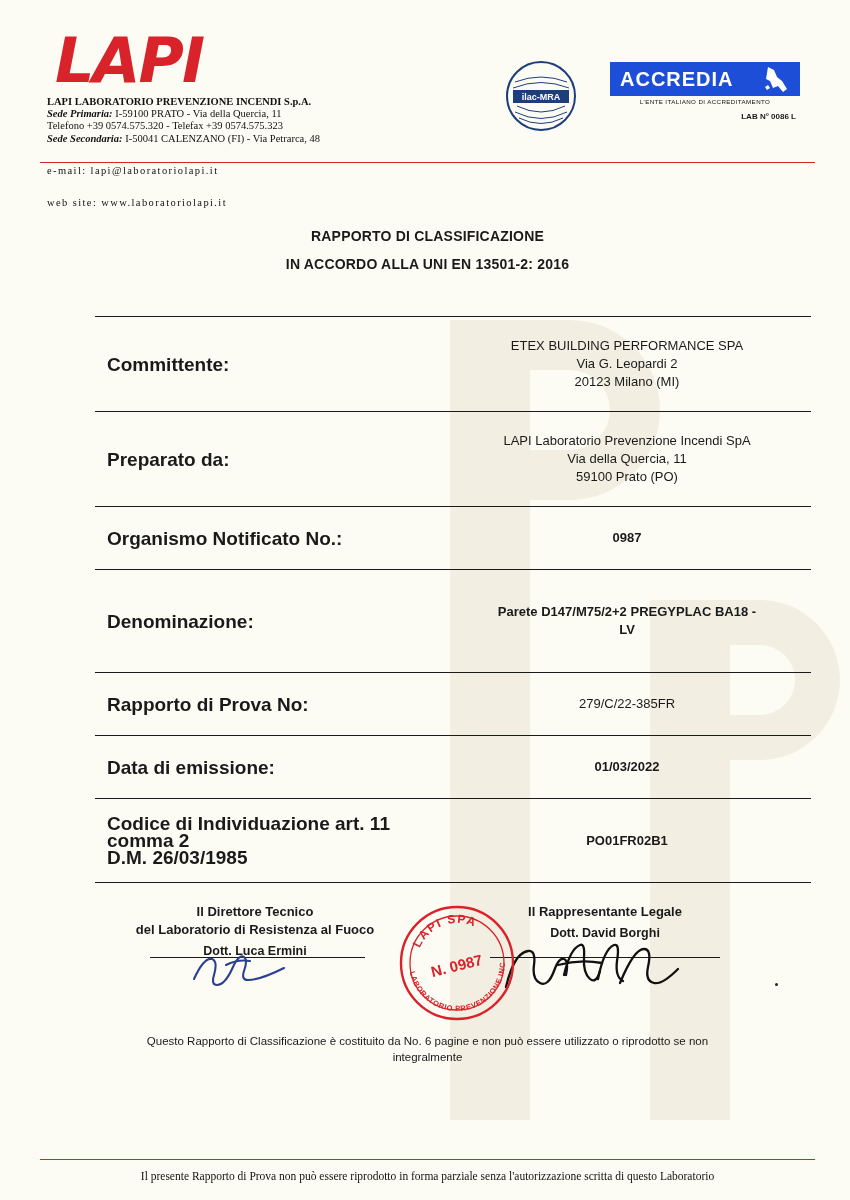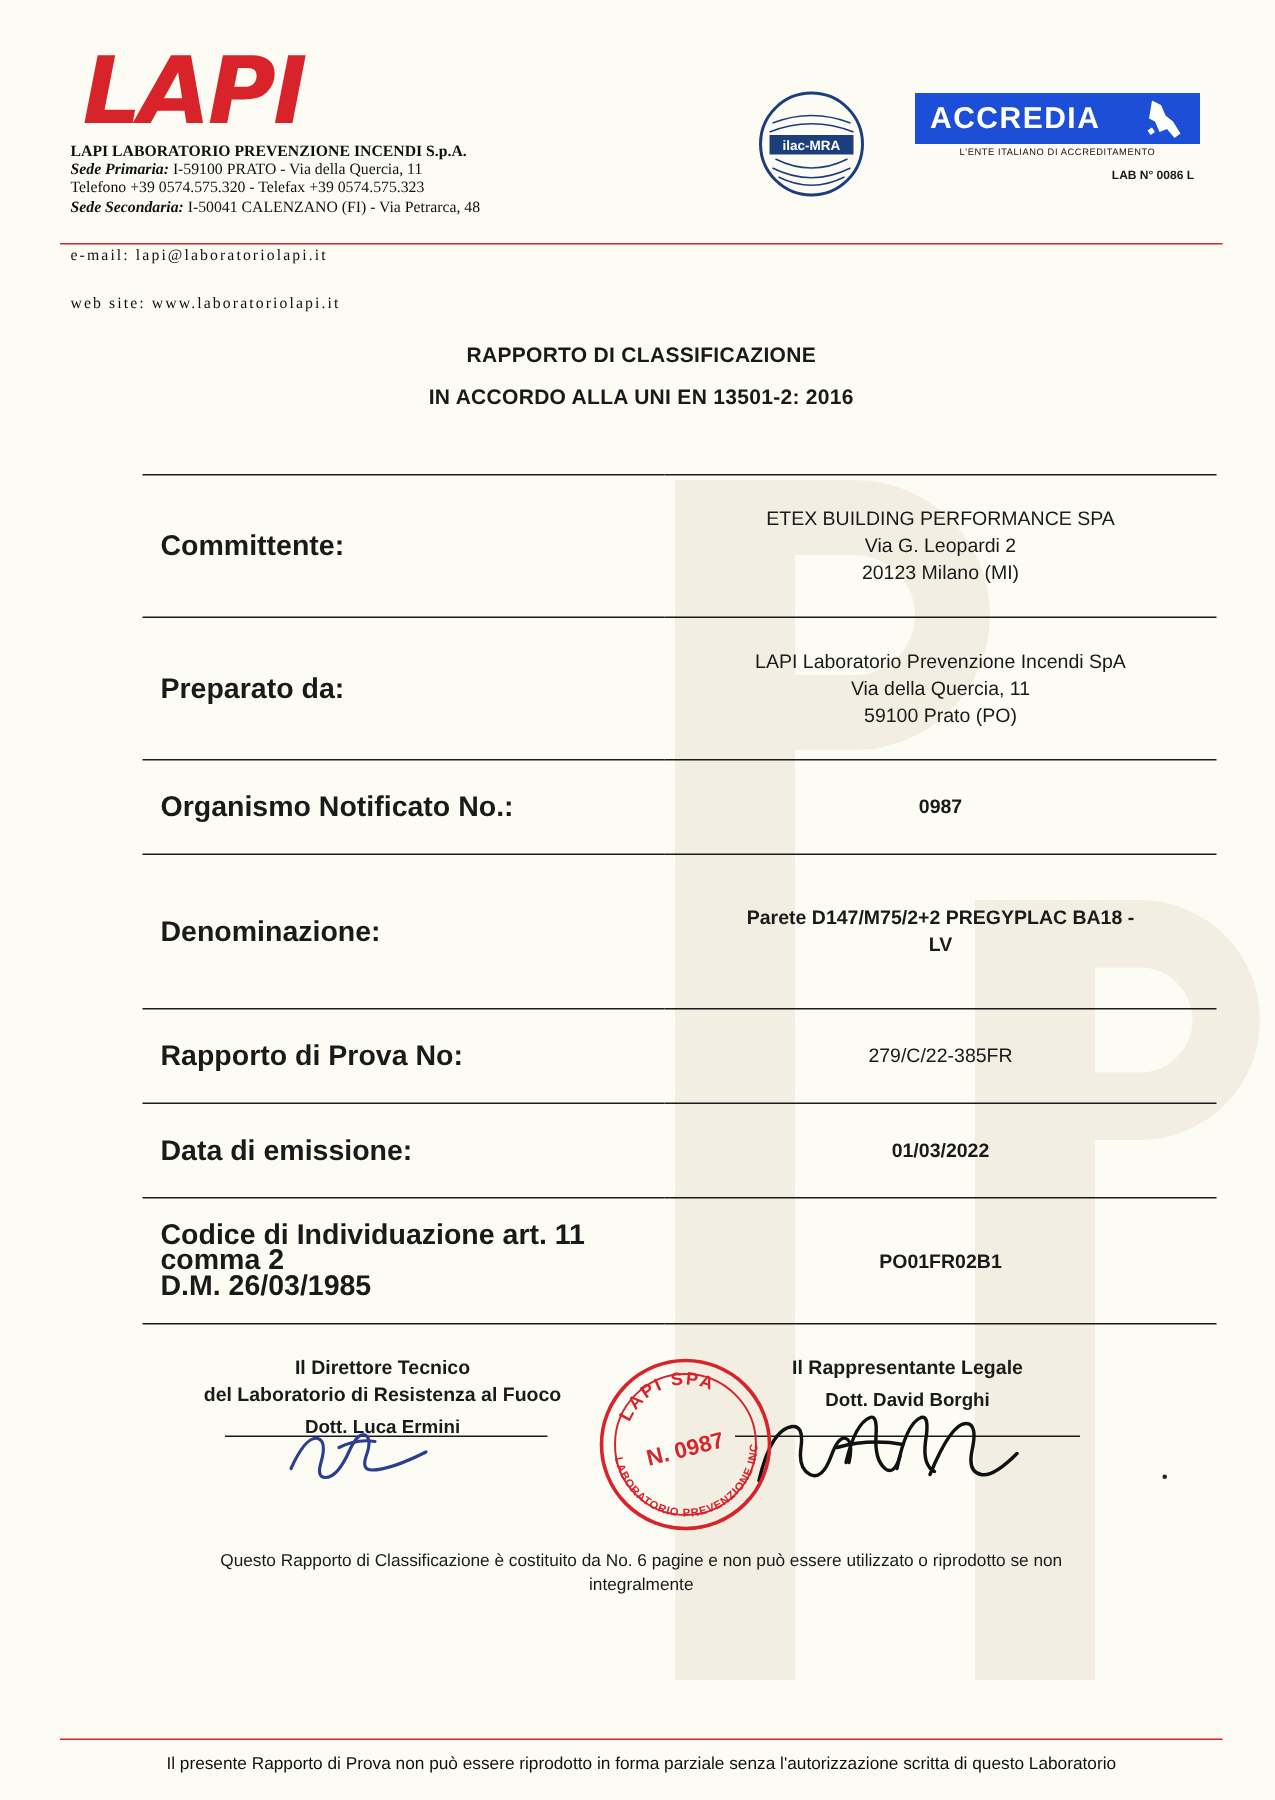--- a/index.html
+++ b/index.html
@@ -252,21 +252,21 @@
     right: 0;
     bottom: 28px;
     border-top: 1px solid #d8232a;
   }
   .bottom-text {
     position: absolute;
     left: 0;
     right: 0;
     bottom: 6px;
     text-align: center;
-    font-family: Liberation Sans, sans-serif;
+    font-family: Liberation Serif, serif;
     font-size: 11.5px;
     color: #111;
     margin-top: 40px;
   }
 </style>
 </head>
 <body>
 
 <div class="page">
 

